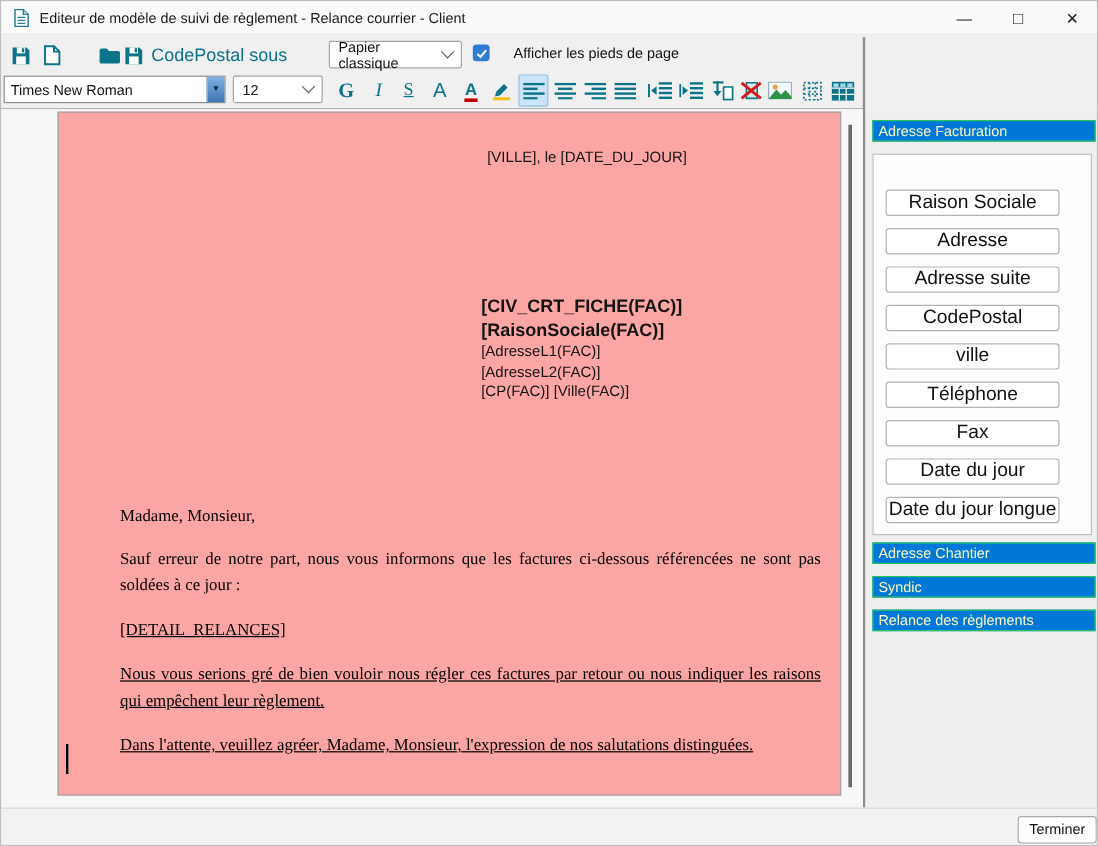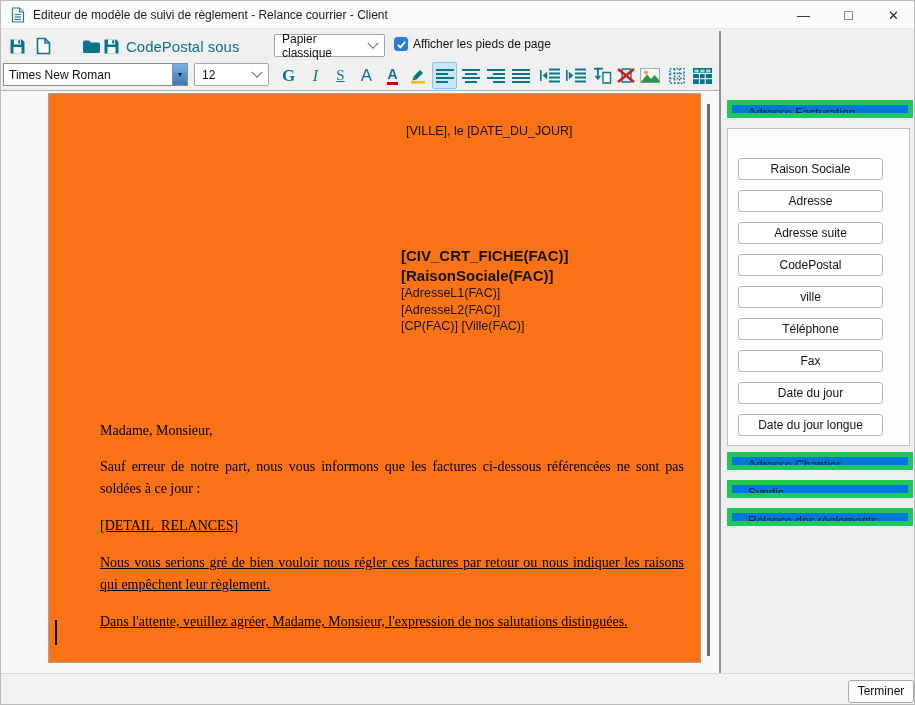--- a/index.html
+++ b/index.html
@@ -25,21 +25,21 @@
          justify-content:center; }
   .tbi2 { position:absolute; top:61px; width:25px; height:27px; display:flex; align-items:center;
           justify-content:center; }
   .saveas { position:absolute; left:102px; top:32px; height:26px; display:flex; align-items:center;
             gap:6px; color:#0c7489; font-size:15px; }
   .mselect { position:absolute; background:#fff; border:1px solid #a6a6a6; border-radius:2px;
              height:23px; display:flex; align-items:center; justify-content:space-between;
              padding:0 7px; font-size:12px; color:#111; }
   .chev { width:8px; height:8px; border-right:1.5px solid #666; border-bottom:1.5px solid #666;
           transform:rotate(45deg) translate(-2px,-2px); }
-  .cbgroup { position:absolute; left:393px; top:36px; display:flex; align-items:center; gap:5px; }
+  .cbgroup { position:absolute; left:393px; top:36px; display:flex; align-items:center; gap:20px; }
   .checkbox { width:14px; height:14px; background:#2d7cd4; border:1px solid #2d7cd4; border-radius:3px;
               display:flex; align-items:center; justify-content:center; }
   .cb-label { font-size:12px; color:#111; }
 
   .combo { position:absolute; left:2px; top:62px; width:185px; height:23px; background:#fff;
            border:1px solid #8d8d8d; display:flex; align-items:center; }
   .combo-text { flex:1; font-size:12px; color:#111; padding-left:5px; white-space:nowrap; overflow:hidden; }
   .combo-btn { width:15px; height:21px; background:linear-gradient(#7fb0e0,#3f76b4); color:#0b1f38;
                font-size:7px; display:flex; align-items:center; justify-content:center;
                border-left:1px solid #6e94bd; }
@@ -49,44 +49,44 @@
   .fmt-I { font-family:"Liberation Serif",serif; font-style:italic; font-size:16px; }
   .fmt-S { font-family:"Liberation Serif",serif; font-size:15px; text-decoration:underline; }
   .fmt-A1 { font-size:17px; }
   .fmt-A2 { font-size:14px; font-weight:bold; border-bottom:3px solid #c00000; line-height:1; padding-bottom:1px; }
   .sel { background:#cce4f7; border:1px solid #8fc0e8; border-radius:2px; }
 
   .vdivider { position:absolute; left:718px; top:30px; width:2px; height:642px; background:#8f8f8f; }
 
   
   .editor { position:absolute; left:0; top:90px; width:718px; height:582px; background:#f7f7f7; }
-  .page { position:absolute; left:47px; top:2px; width:653px; height:570px; background:#f97316;
+  .page { position:absolute; left:47px; top:2px; width:653px; height:570px; background:#fca5a5;
           border:1px solid #a3a3a3; }
   .scroll-thumb { position:absolute; left:706px; top:13px; width:3px; height:552px; background:#6b6b6b; }
 
   .date-line { position:absolute; left:357px; top:30px; font-size:12.5px; color:#141414; }
   .recipient { position:absolute; left:352px; top:152px; color:#141414; }
   .recipient .b { font-weight:bold; font-size:15px; line-height:19.5px; }
   .recipient .r { font-size:12.5px; line-height:16.5px; }
   .letter { position:absolute; left:51px; top:326px; width:584px;
             font-family:"Liberation Serif",serif; font-size:14px; line-height:22px; color:#000; }
   .letter .just { text-align:justify; }
   .mt { margin-top:14px; }
   .mt2 { margin-top:15px;text-decoration:underline; }
   .caret { position:absolute; left:6px; top:526px; width:1.5px; height:25px; background:#000; }
 
   
-  .sb-hdr { position:absolute; left:726px; width:186px; height:18px; background:#0078d7; color:#0f172a;
-            font-size:12px; line-height:17px; padding-left:16px; border:5px solid #22c55e;
+  .sb-hdr { position:absolute; left:726px; width:186px; height:18px; background:#0078d7; color:#fef9c3;
+            font-size:12px; line-height:17px; padding-left:4px; border:1px solid #22c55e;
             white-space:nowrap; overflow:hidden; }
   .sb-panel { position:absolute; left:726px; top:127px; width:183px; height:318px; background:#fdfdfd;
               border:1px solid #bdbdbd; }
   .sb-hdr.inpanel { width:183px; top:127px; }
   .fieldbtn { position:absolute; left:737px; width:145px; height:22px; background:#fff;
-              border:1px solid #b3b3b3; border-radius:3px; font-size:12px; color:#111;
+              border:1px solid #b3b3b3; border-radius:3px; font-size:16px; color:#111;
               text-align:center; line-height:20px; }
 
   
   .bottombar { position:absolute; left:0; top:672px; width:915px; height:33px; background:#f2f2f2;
                border-top:1px solid #d8d8d8;padding-left:30px; }
   .finishbtn { position:absolute; left:847px; top:6px; width:66px; height:23px; background:#fdfdfd;
                border:1px solid #aaa; border-radius:3px; font-size:12px; color:#111;
                text-align:center; line-height:21px; }
 </style>
 </head>

